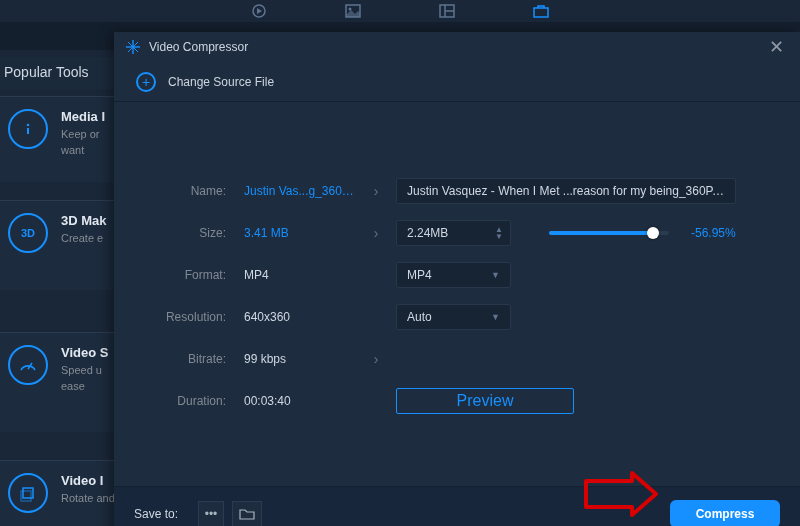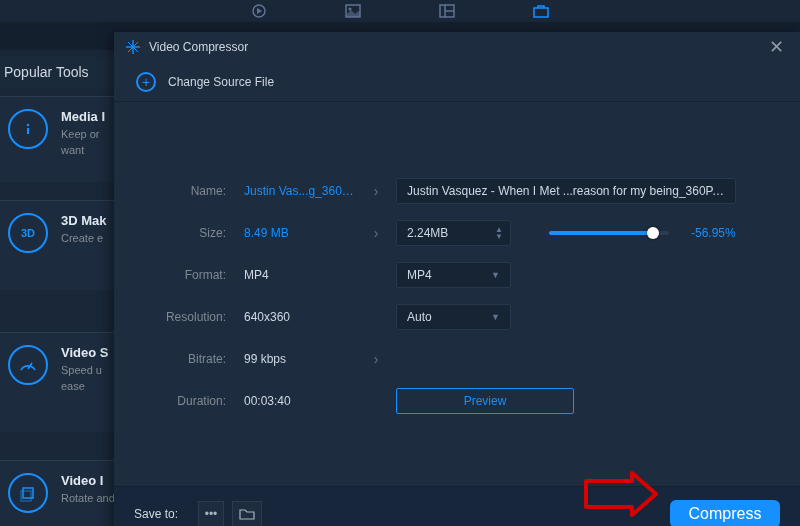--- a/index.html
+++ b/index.html
@@ -132,21 +132,21 @@
     width: 12px; height: 12px; background: #fff; border-radius: 50%;
     transform: translate(-50%, -50%);
     box-shadow: 0 0 3px rgba(0,0,0,.5);
   }
   .pct { margin-left: 22px; color: #1690ff; font-size: 12px; }
 
   .preview-btn {
     width: 178px; height: 26px;
     border: 1px solid #1690ff; color: #1690ff;
     display: flex; align-items: center; justify-content: center;
-    font-size: 12px; border-radius: 2px; cursor: pointer;
+    font-size: 16px; border-radius: 2px; cursor: pointer;
     background: transparent;
     margin-left: 0;
   }
 
   
   .footer {
     position: absolute; bottom: 0; left: 0; right: 0; height: 54px;
     background: #17263a;
     display: flex; align-items: center;
     padding: 0 20px;
@@ -163,23 +163,23 @@
   }
   .more-btn, .folder-btn {
     margin-left: 8px; height: 26px; width: 26px;
     border: 1px solid #2b3c50; background: #1d2c3e;
     display: flex; align-items: center; justify-content: center;
     color: #a8b3c0; cursor: pointer; font-size: 12px;
   }
   .folder-btn { width: 30px; }
   .compress-btn {
     margin-left: auto; height: 28px; width: 110px;
-    background: #1690ff; color: #fff; font-size: 16px;
-    display: flex; align-items: center; justify-content: center;
-    border-radius: 6px; cursor: pointer;
+    background: #1690ff; color: #fff; font-size: 12px;
+    display: flex; align-items: center; justify-content: center;
+    border-radius: 6px; cursor: pointer; font-weight: bold;
   }
 
   
   .red-arrow {
     position: absolute;
     bottom: 9px; right: 140px;
     pointer-events: none;
   }
 
   svg { display: block; }
@@ -307,21 +307,21 @@
       <div class="chev">›</div>
       <div class="ctrl">
         <div class="txtbox long">
           <span style="overflow:hidden;text-overflow:ellipsis;white-space:nowrap;">Justin Vasquez - When I Met ...reason for my being_360P.mp4</span>
         </div>
       </div>
     </div>
 
     <div class="form-row">
       <div class="lbl">Size:</div>
-      <div class="val">8.49 MB</div>
+      <div class="val">3.41 MB</div>
       <div class="chev">›</div>
       <div class="ctrl">
         <div class="spinner">
           <span>2.24MB</span>
           <span class="spinbtns">
               <span>▲</span>
               <span>▼</span>
             </span>
         </div>
       </div>

